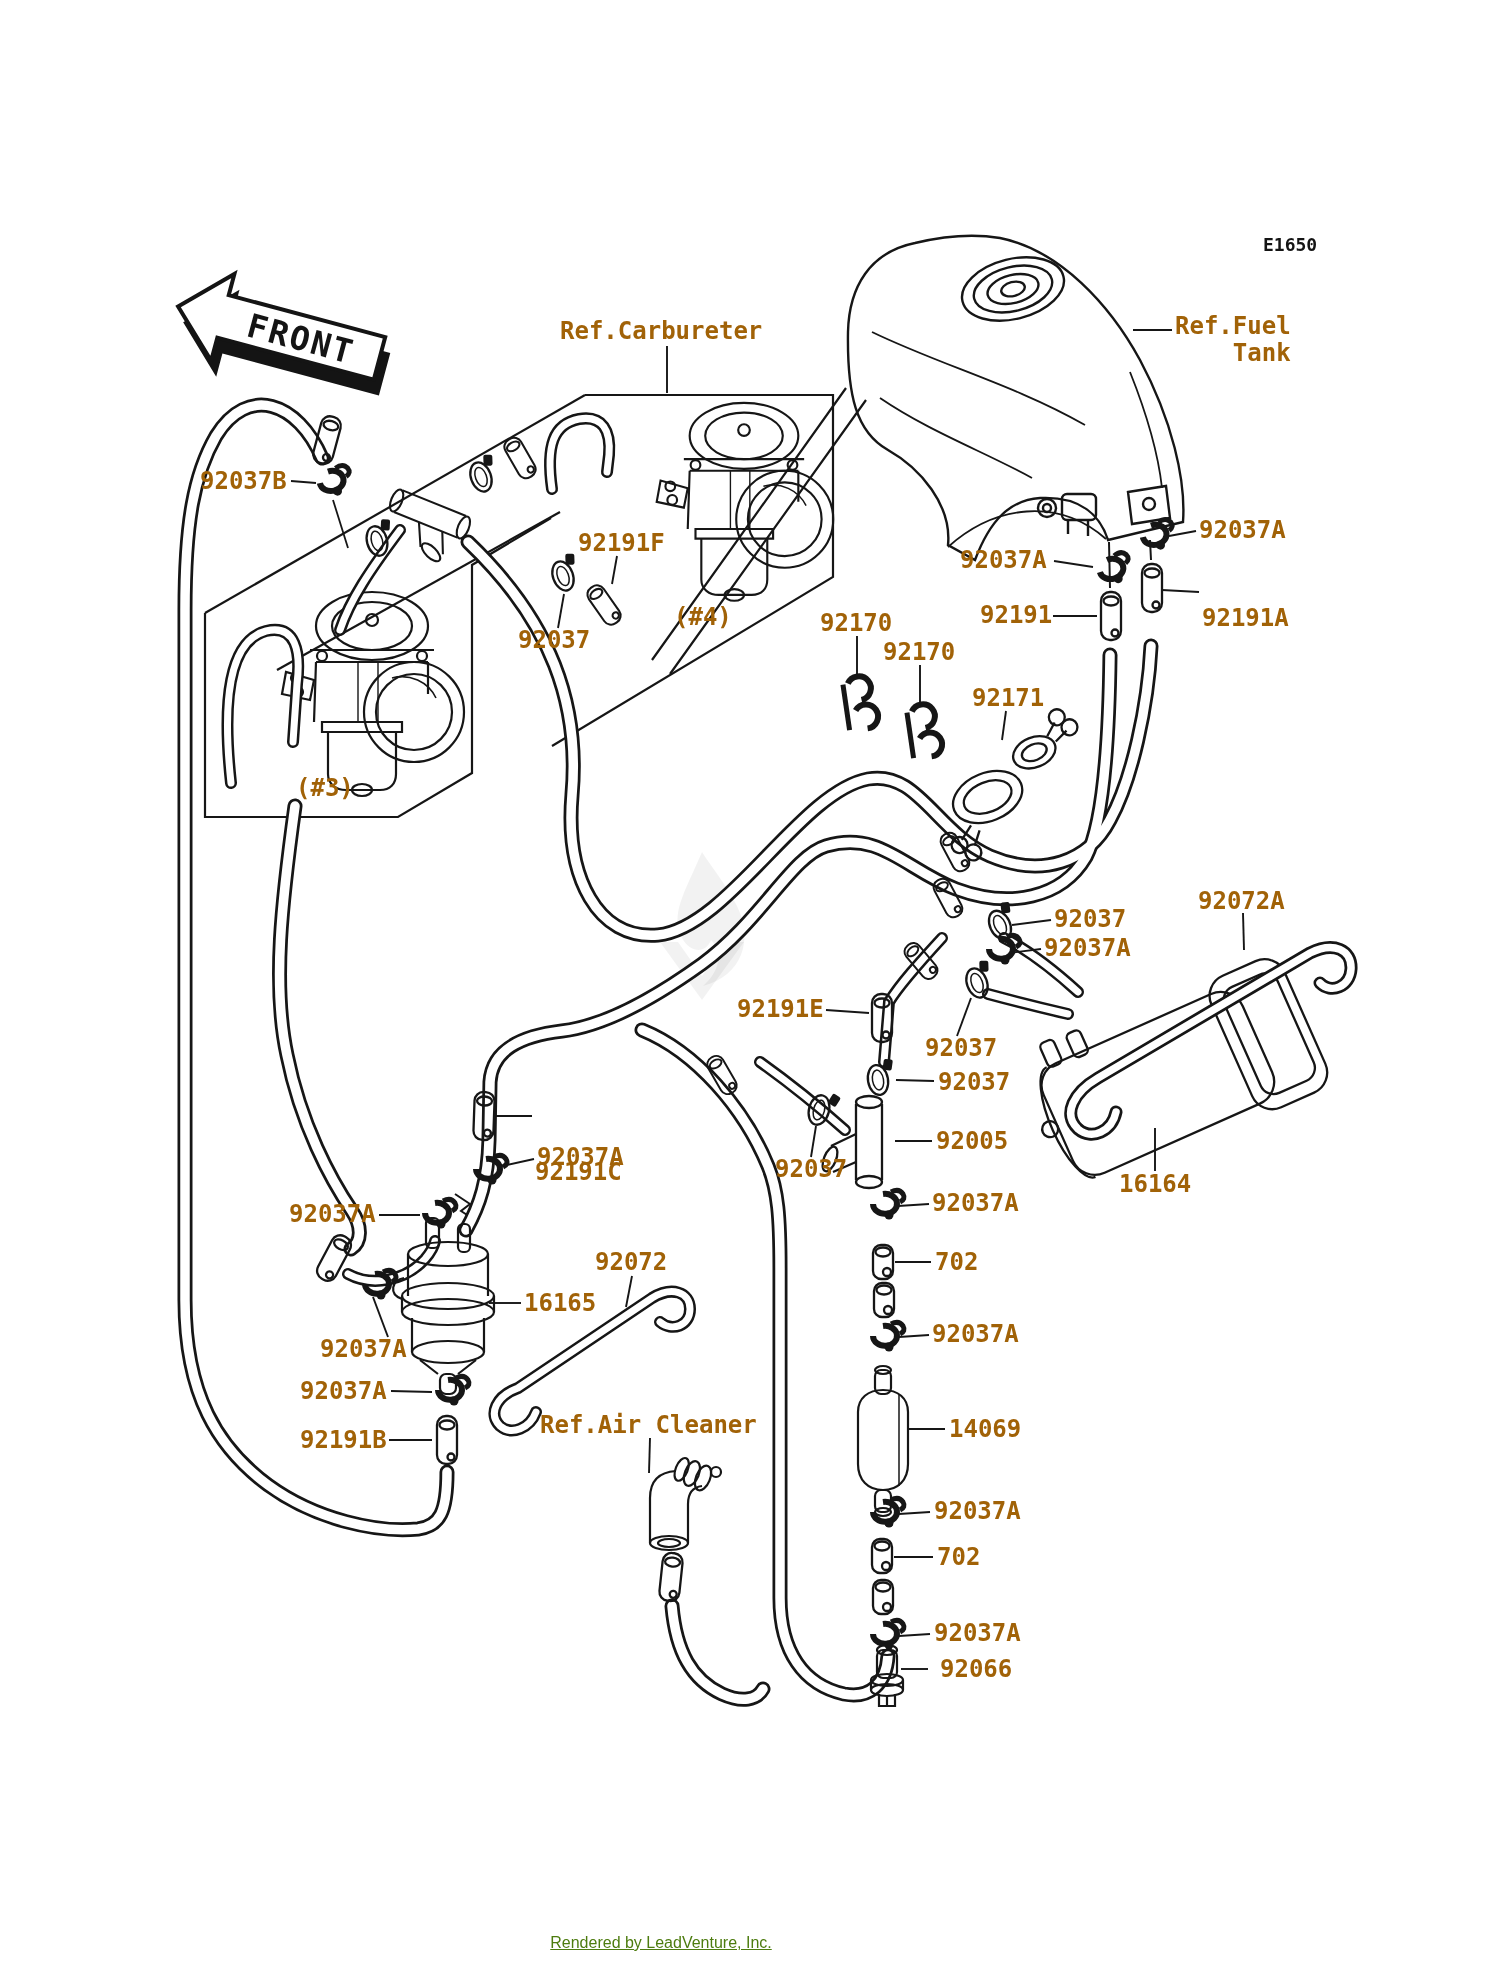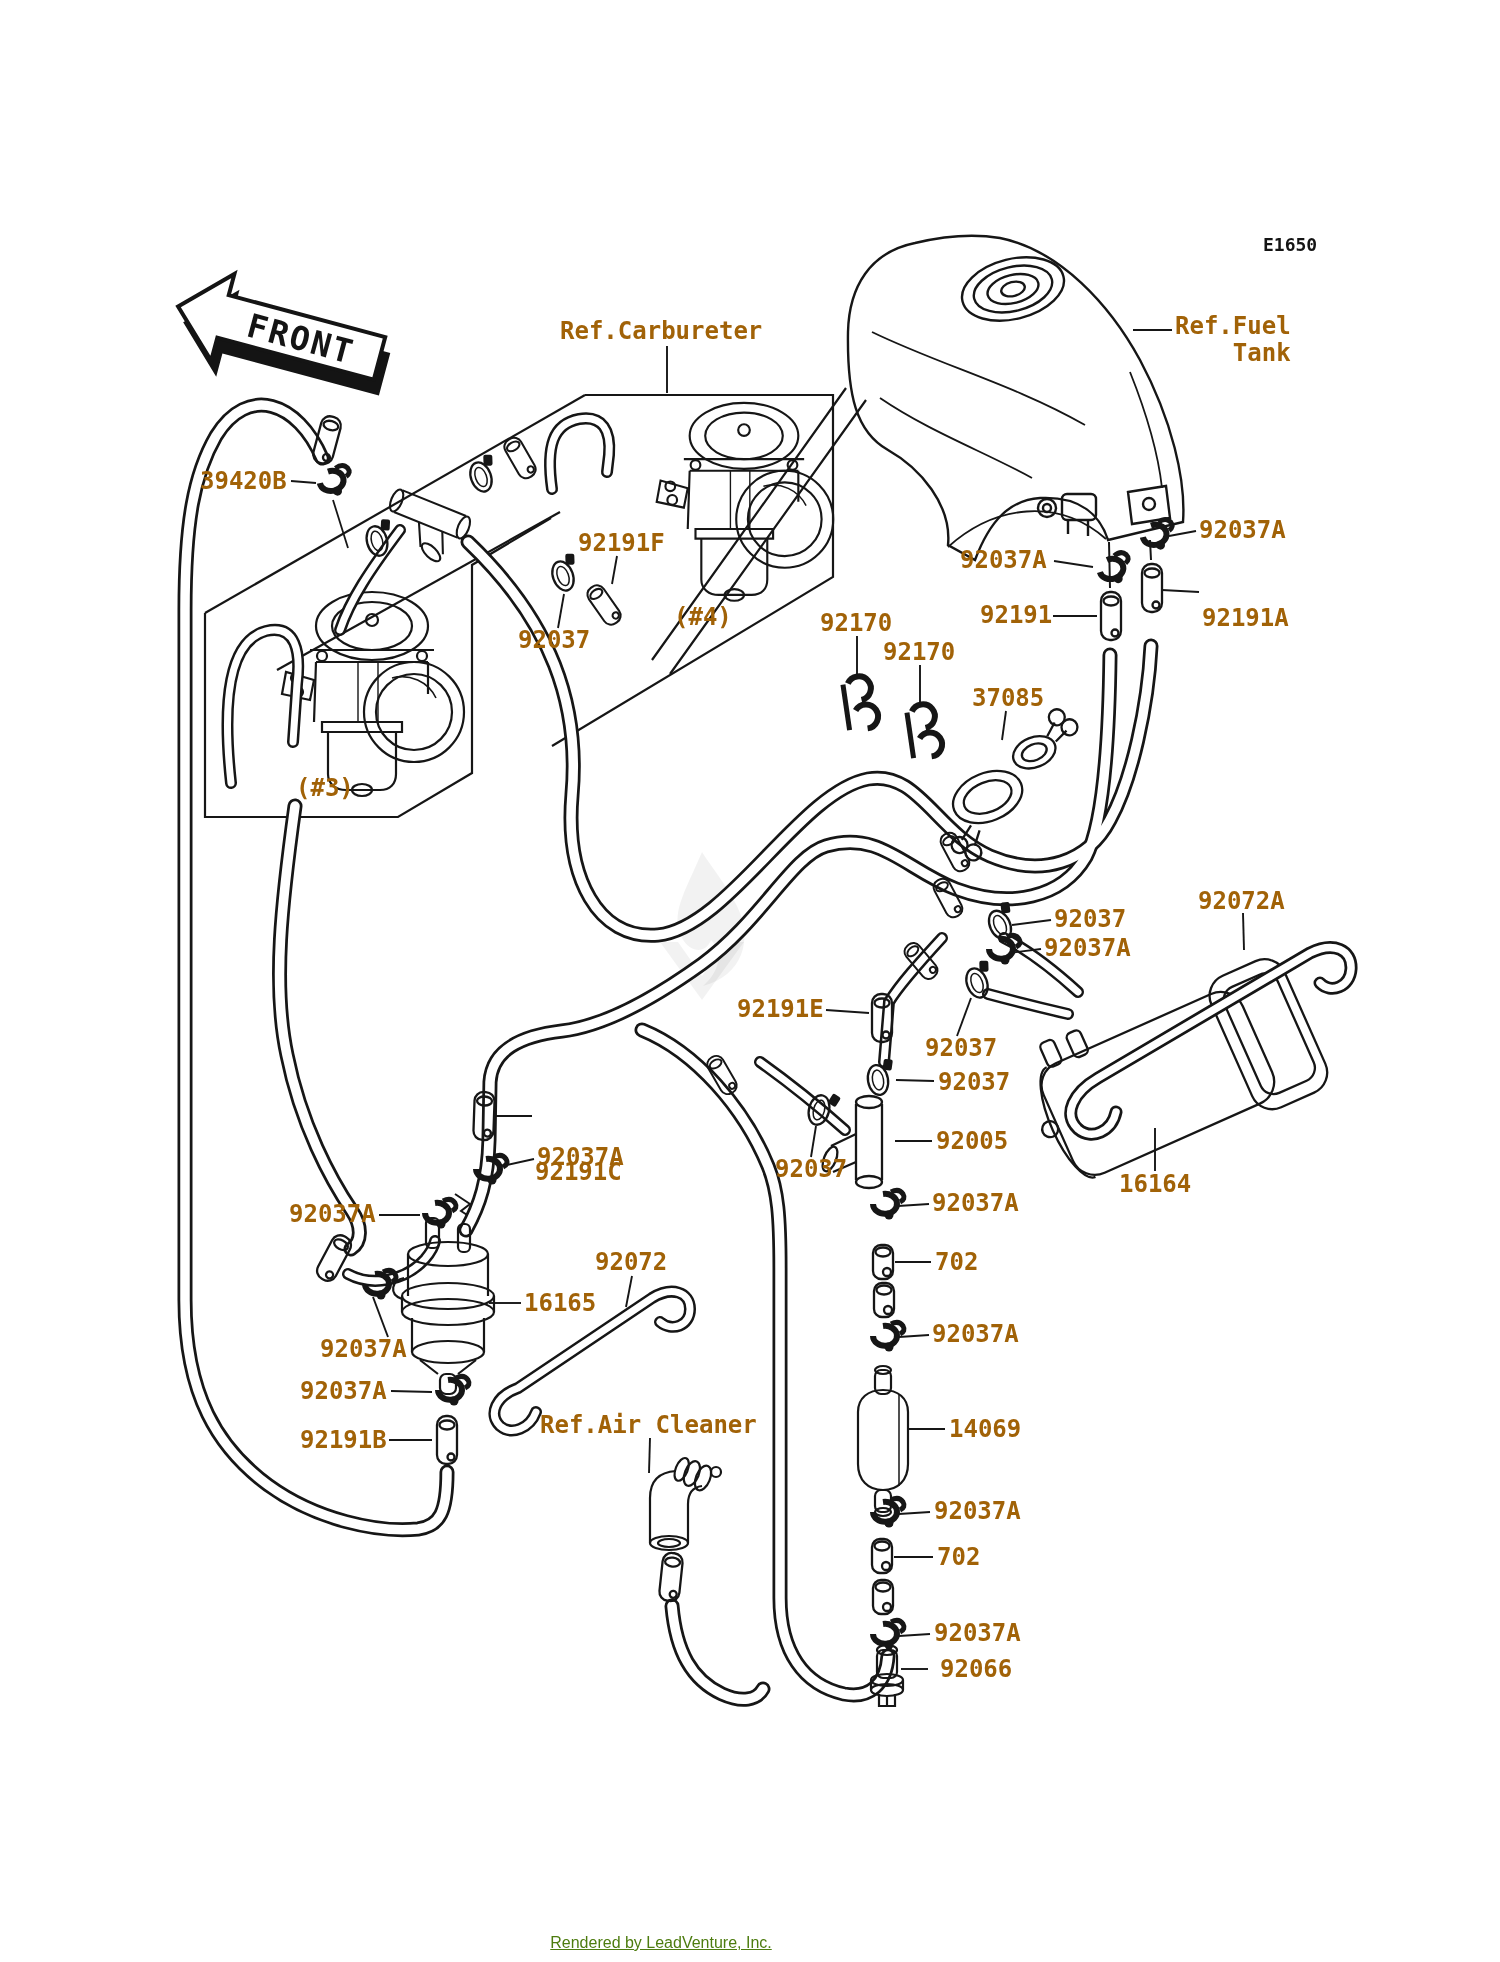--- a/index.html
+++ b/index.html
@@ -321,26 +321,26 @@
         <polyline points="521,1303 489,1303"></polyline>
         <polyline points="632,1276 626,1307"></polyline>
         <polyline points="532,1116 496,1116"></polyline>
         <polyline points="667,346 667,393"></polyline>
         <polyline points="1172,330 1133,330"></polyline>
         <polyline points="650,1438 649,1473"></polyline>
       </g>
 </svg>
 
 <div id="callout-layer">
-      <div class="plabel part" style="left: 200px; top: 481px;">39420B</div>
+      <div class="plabel part" style="left: 200px; top: 481px;">92037B</div>
       <div class="plabel part" style="left: 578px; top: 543px;">92191F</div>
       <div class="plabel part" style="left: 518px; top: 640px;">92037</div>
       <div class="plabel part" style="left: 820px; top: 623px;">92170</div>
       <div class="plabel part" style="left: 883px; top: 652px;">92170</div>
-      <div class="plabel part" style="left: 972px; top: 698px;">37085</div>
+      <div class="plabel part" style="left: 972px; top: 698px;">92171</div>
       <div class="plabel part" style="left: 960px; top: 560px;">92037A</div>
       <div class="plabel part" style="left: 980px; top: 615px;">92191</div>
       <div class="plabel part" style="left: 1199px; top: 530px;">92037A</div>
       <div class="plabel part" style="left: 1202px; top: 592px; margin-top: 26px;">92191A</div>
       <div class="plabel part" style="left: 1198px; top: 901px;">92072A</div>
       <div class="plabel part" style="left: 1054px; top: 919px;">92037</div>
       <div class="plabel part" style="left: 1044px; top: 948px;">92037A</div>
       <div class="plabel part" style="left: 1119px; top: 1184px;">16164</div>
       <div class="plabel part" style="left: 737px; top: 1009px;">92191E</div>
       <div class="plabel part" style="left: 925px; top: 1048px;">92037</div>

